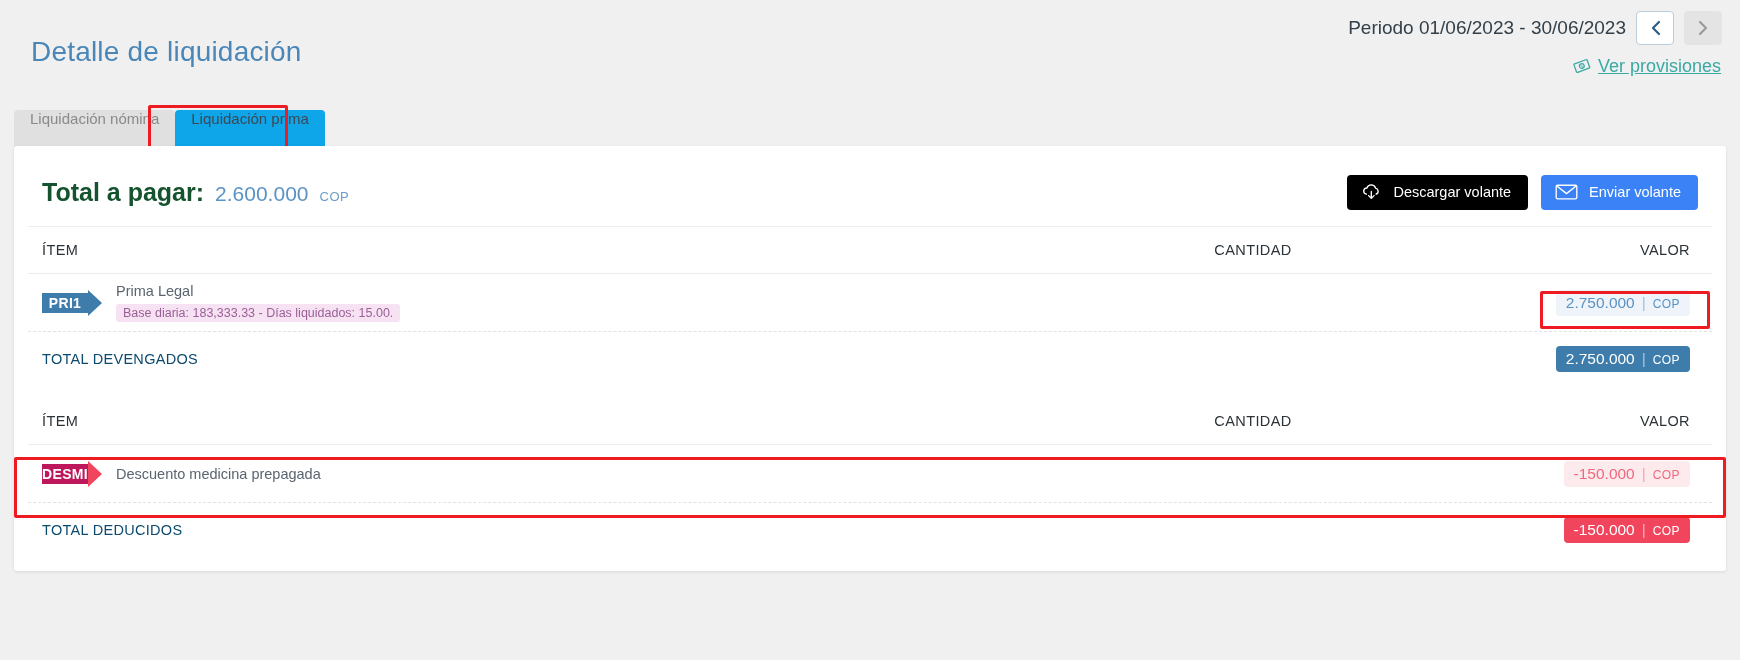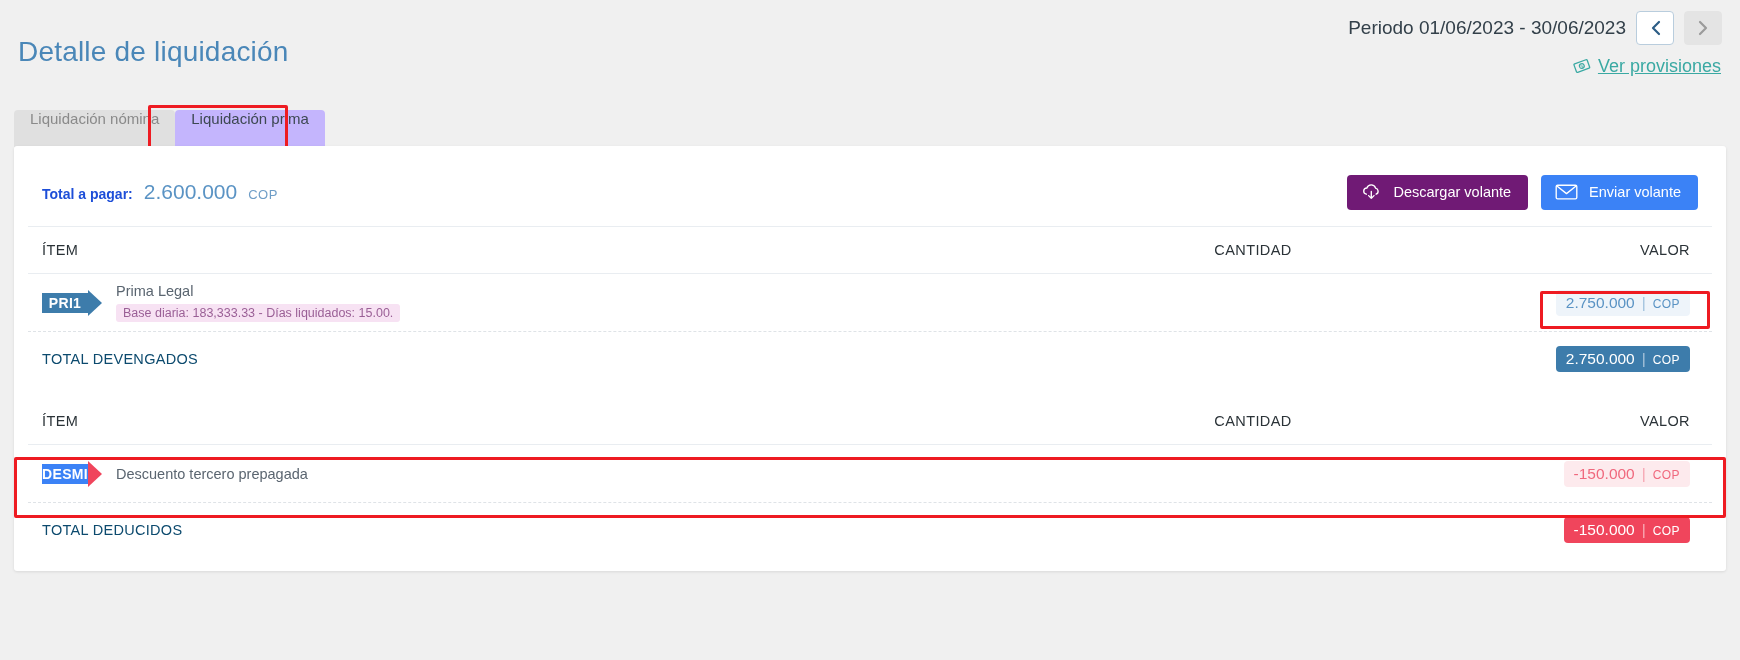--- a/index.html
+++ b/index.html
@@ -13,21 +13,21 @@
   #root {
     position: relative;
     width: 1740px;
     height: 660px;
     background: #f0f0f0;
   }
 
   
   .page-title {
     position: absolute;
-    left: 18px;
+    left: 31px;
     top: 36px;
     font-size: 28px;
     font-weight: 400;
     color: #4a87b8;
     letter-spacing: .2px;
   }
   .period-wrap {
     position: absolute;
     right: 18px;
     top: 11px;
@@ -95,21 +95,21 @@
     display: flex;
     font-size: 15px;
     cursor: pointer;
     border-radius: 4px 4px 0 0;
   }
   .tab.inactive {
     background: #e0e0e0;
     color: #8a8a8a;
   }
   .tab.active {
-    background: #c4b5fd;
+    background: #0ea5e9;
     color: #3d4852;
   }
   .tab-highlight {
     position: absolute;
     left: 148px;
     top: 105px;
     width: 140px;
     height: 47px;
     border: 3px solid #ee1b22;
     border-radius: 2px;
@@ -135,23 +135,23 @@
     justify-content: space-between;
     padding: 0 14px 0 14px;
     border-bottom: 1px solid #e9edf1;
   }
   .total-pagar {
     display: flex;
     align-items: baseline;
     gap: 11px;
   }
   .total-pagar .lbl {
-    font-size: 14px;
+    font-size: 25px;
     font-weight: bold;
-    color: #1d4ed8;
+    color: #14532d;
   }
   .total-pagar .amt {
     font-size: 21px;
     color: #5a93c4;
   }
   .total-pagar .cur {
     font-size: 13px;
     color: #6e9dc7;
     letter-spacing: .5px;
   }
@@ -163,21 +163,21 @@
     border-radius: 4px;
     display: flex;
     align-items: center;
     gap: 11px;
     padding: 0 17px 0 14px;
     color: #ffffff;
     font-size: 14.5px;
     cursor: pointer;
     font-family: "Liberation Sans", sans-serif;
   }
-  .btn.download { background: #701a75; }
+  .btn.download { background: #000000; }
   .btn.send { background: #3b82f6; }
 
   
   .table { width: 100%; }
   .thead {
     display: flex;
     align-items: center;
     height: 47px;
     border-bottom: 1px solid #e9edf1;
     padding: 0 14px;
@@ -214,21 +214,21 @@
     justify-content: center;
     color: #ffffff;
     font-size: 14px;
     font-weight: bold;
     letter-spacing: .3px;
     white-space: nowrap;
     overflow: hidden;
     max-width: 46px;
   }
   .code-badge.blue { background: #3d7cab; }
-  .code-badge.red  { background: #3b82f6; }
+  .code-badge.red  { background: #be185d; }
   .badge-arrow {
     width: 0; height: 0;
     border-top: 13.5px solid transparent;
     border-bottom: 13.5px solid transparent;
     margin-right: 14px;
   }
   .badge-arrow.blue { border-left: 14px solid #3d7cab; }
   .badge-arrow.red  { border-left: 14px solid #f0455c; }
 
   .item-texts { display: flex; flex-direction: column; gap: 5px; }
@@ -410,21 +410,21 @@
         <div class="th col-item">ÍTEM</div>
         <div class="th col-qty">CANTIDAD</div>
         <div class="th col-val">VALOR</div>
       </div>
 
       <div class="trow">
         <div class="item-cell">
           <div class="code-badge red">DESMI</div>
           <div class="badge-arrow red"></div>
           <div class="item-texts">
-            <div class="item-title">Descuento tercero prepagada</div>
+            <div class="item-title">Descuento medicina prepagada</div>
           </div>
         </div>
         <div class="qty-cell"></div>
         <div class="val-cell">
           <span class="chip soft-red">
             <span>-150.000</span>
             <span class="sep">|</span>
             <span class="cur">COP</span>
           </span>
         </div>

